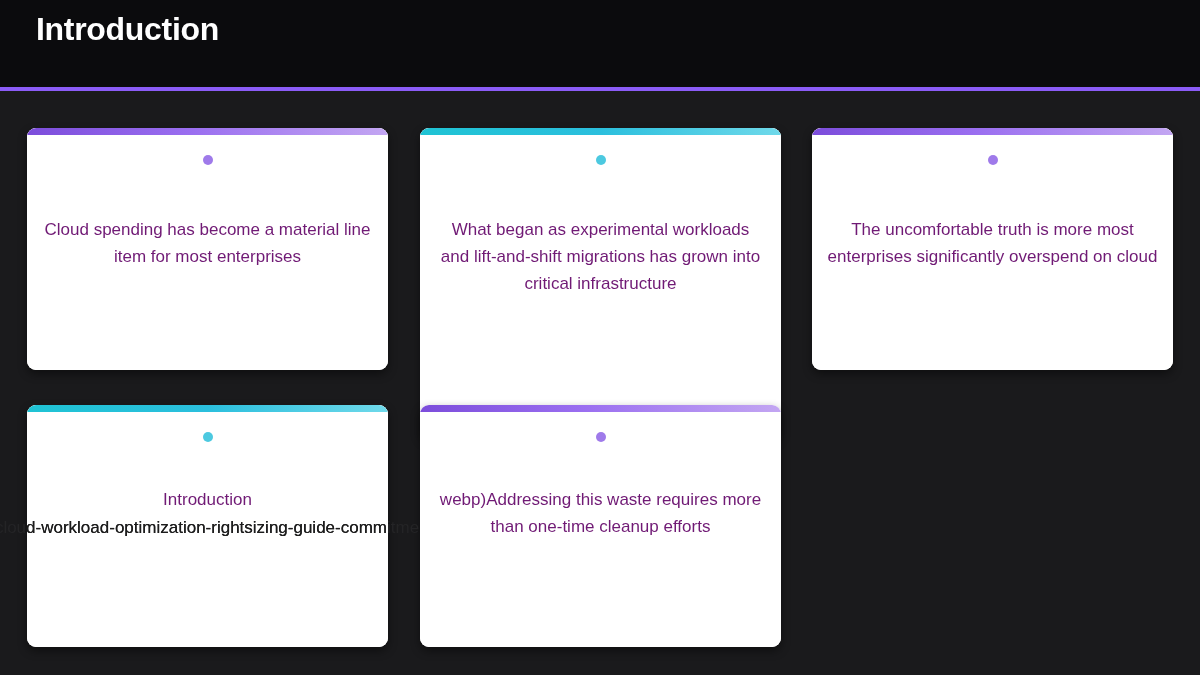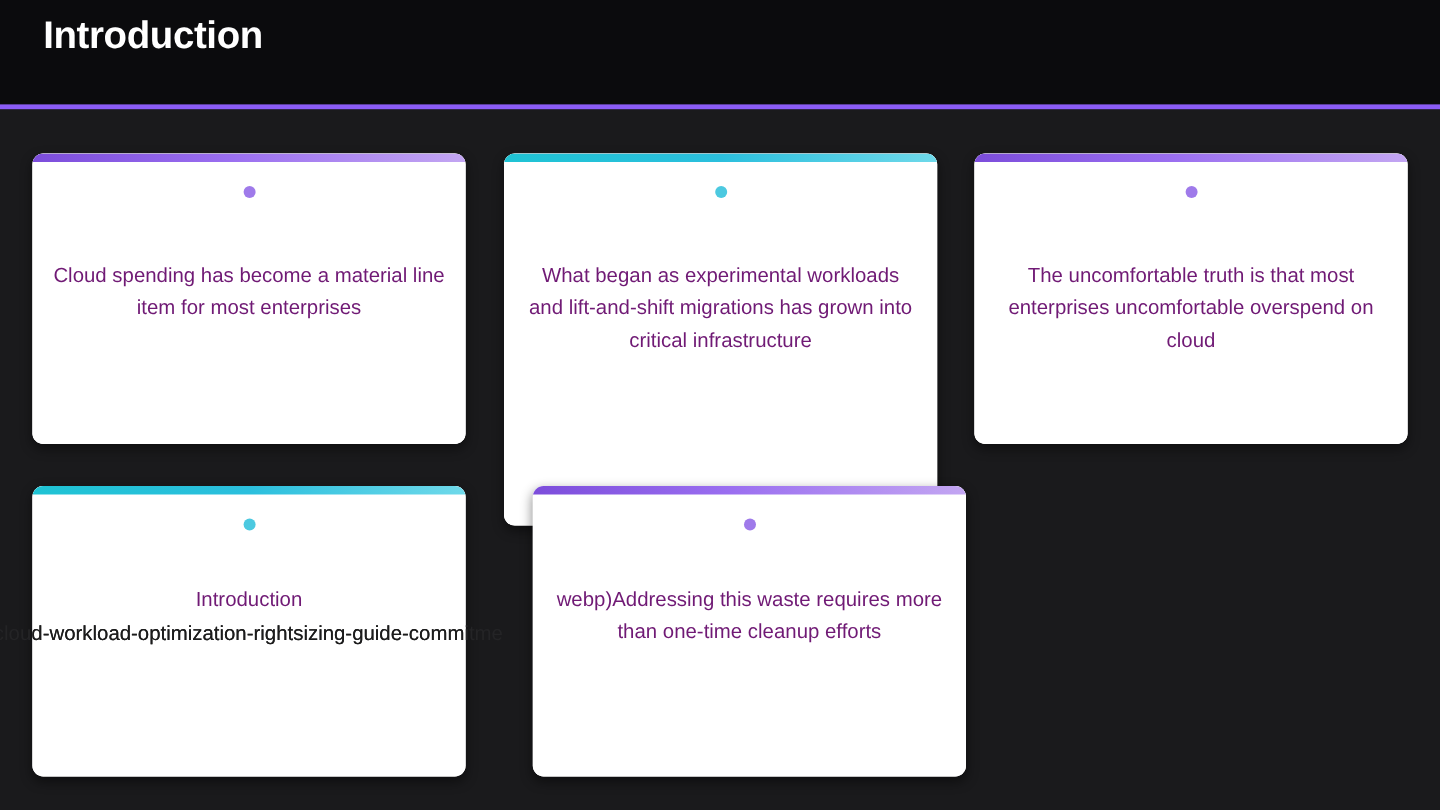--- a/index.html
+++ b/index.html
@@ -167,33 +167,33 @@
       <div class="card-bar bar-cyan"></div>
       <div class="card-dot dot-cyan"></div>
       <div class="card-text row1">What began as experimental workloads and lift-and-shift migrations has grown into critical infrastructure</div>
     </div>
   </div>
 
   <div class="card" style="left:812px; top:37px; width:361px; height:242px;">
     <div class="card-inner">
       <div class="card-bar bar-purple"></div>
       <div class="card-dot dot-purple"></div>
-      <div class="card-text row1">The uncomfortable truth is that most enterprises uncomfortable overspend on cloud</div>
+      <div class="card-text row1">The uncomfortable truth is more most enterprises significantly overspend on cloud</div>
     </div>
   </div>
 
   <div class="card" style="left:27px; top:314px; width:361px; height:242px;">
     <div class="card-inner">
       <div class="card-bar bar-cyan"></div>
       <div class="card-dot dot-cyan"></div>
       <div class="card-text row2">Introduction</div>
     </div>
   </div>
 
-  <div class="card" style="left:420px; top:314px; width:361px; height:242px;margin-left:24px;">
+  <div class="card" style="left:420px; top:314px; width:361px; height:242px;">
     <div class="card-inner">
       <div class="card-bar bar-purple"></div>
       <div class="card-dot dot-purple"></div>
       <div class="card-text row2">webp)Addressing this waste requires more than one-time cleanup efforts</div>
     </div>
   </div>
 
 </div>
 
 <div class="overflow-slug" style="color:#242426;">cloud-workload-optimization-rightsizing-guide-commitme</div>

